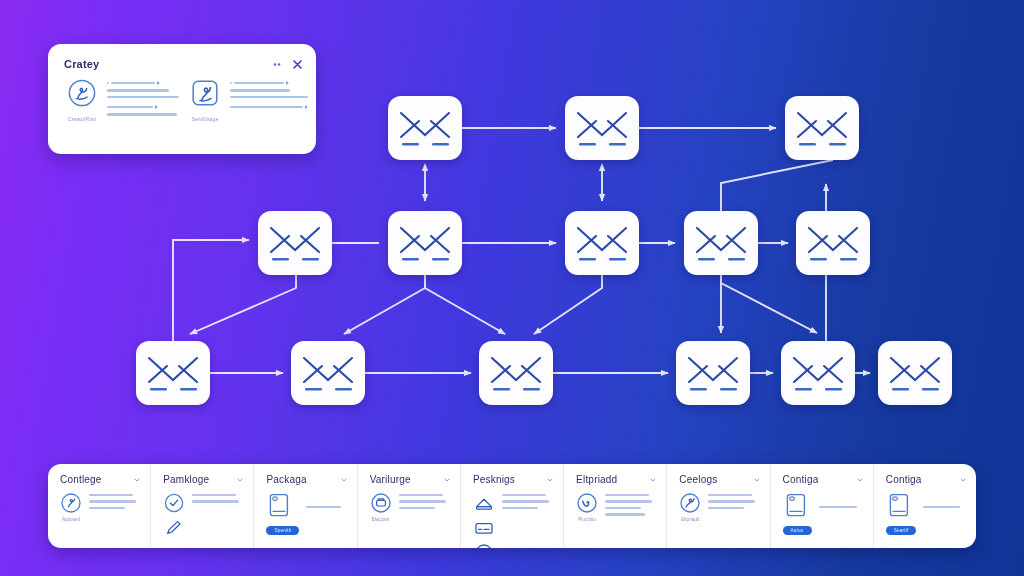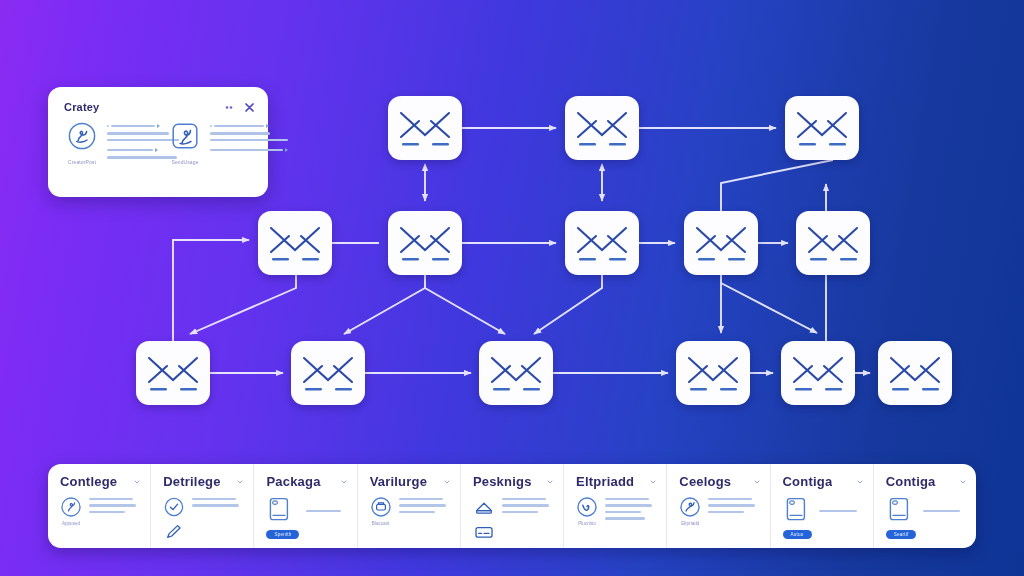--- a/index.html
+++ b/index.html
@@ -28,25 +28,24 @@
   .node {
     position:absolute;
     background:#FDFDFF;
     border-radius:13px;
     box-shadow:0 3px 9px rgba(10,10,60,.26);
   }
   .node svg { display:block; width:100%; height:100%; }
 
   
   #top-card {
-    position:absolute; left:48px; top:44px; width:220px; height:110px;
+    position:absolute; left:48px; top:44px; width:268px; height:110px;
     background:#FFFFFF; border-radius:13px;
     box-shadow:0 6px 18px rgba(10,10,60,.28);
     padding:12px 14px 10px 16px;
-    margin-top:43px;
   }
   #top-card .tc-head {
     display:flex; align-items:center; justify-content:space-between;
     height:16px; margin-bottom:6px;
   }
   #top-card .tc-title {
     font-size:11px; font-weight:700; color:#2F2B6B; letter-spacing:.2px;
     filter:blur(.35px);
   }
   #top-card .tc-actions { display:flex; align-items:center; gap:9px; }
@@ -79,21 +78,21 @@
   }
   .bcard {
     flex:1 1 0; padding:10px 10px 8px 12px;
     border-right:1px solid #E6E9F5; position:relative; min-width:0;
   }
   .bcard:last-child { border-right:none; }
   .bcard .bc-head {
     display:flex; align-items:center; justify-content:space-between; margin-bottom:7px;
   }
   .bcard .bc-title {
-    font-size:13px; font-weight:700; color:#2F2B6B; filter:blur(.35px);
+    font-size:10px; font-weight:400; color:#2F2B6B; filter:blur(.35px);
     letter-spacing:.2px; white-space:nowrap; overflow:hidden;
   }
   .chev { flex:0 0 6px; }
   .bc-body { display:flex; gap:7px; }
   .bc-left { flex:0 0 auto; text-align:center; }
   .bc-icons { display:flex; flex-direction:column; gap:3px; align-items:flex-start; }
   .bc-cap {
     font-size:4.6px; color:#8F93C9; margin-top:3px; filter:blur(.4px); white-space:nowrap;
   }
   .bc-lines { flex:1; min-width:0; padding-top:2px; }
@@ -359,21 +358,21 @@
           </div>
           <div class="bc-lines">
             <div class="ln" style="width:86%"></div>
             <div class="ln" style="width:92%"></div>
             <div class="ln" style="width:70%"></div>
           </div>
         </div>
       </div>
       <div class="bcard">
         <div class="bc-head">
-          <div class="bc-title">Detrilege</div>
+          <div class="bc-title">Pamkloge</div>
           <svg class="chev" width="6" height="6" viewBox="0 0 6 6">
             <path d="M1,2 L3,4 L5,2" fill="none" stroke="#9AA0CF" stroke-width="1" stroke-linecap="round"></path>
           </svg>
         </div>
         <div class="bc-body">
           <div class="bc-left">
             <div class="bc-icons">
               <svg width="22" height="22" viewBox="0 0 22 22">
                 <circle cx="11" cy="11" r="8.6" fill="none" stroke="#4E7FD0" stroke-width="1.3"></circle>
                 <path d="M7.4,11.2 L10,13.6 L14.6,8.2" fill="none" stroke="#2F5FB8" stroke-width="1.3" stroke-linecap="round"></path>

